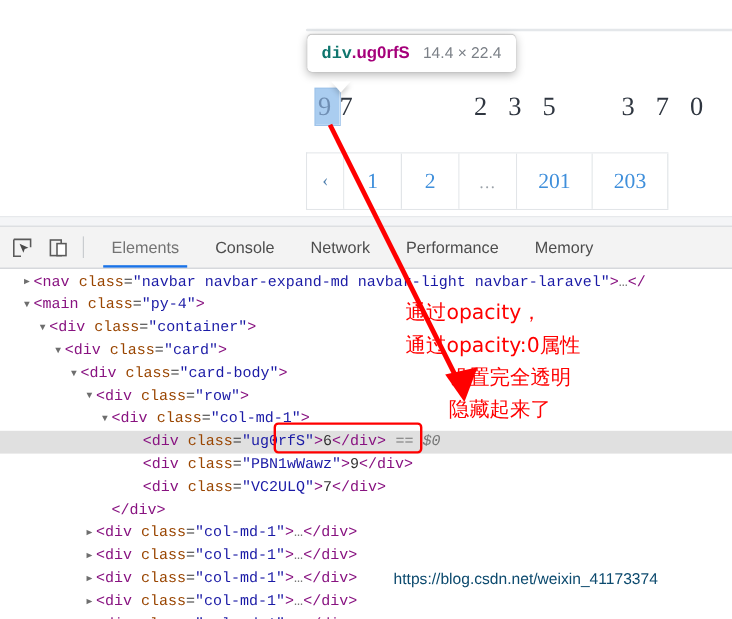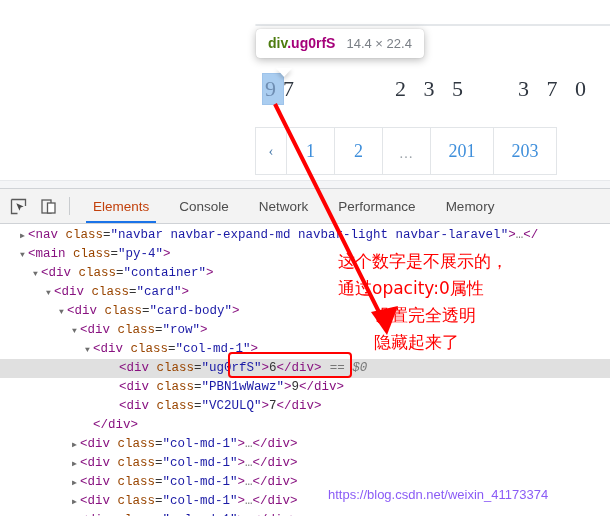--- a/index.html
+++ b/index.html
@@ -64,21 +64,21 @@
     border-radius: 4px;
     box-shadow: 0 2px 8px rgba(0,0,0,0.28), 0 0 1px rgba(0,0,0,0.25);
     padding: 6px 12px 7px 12px;
     display: flex;
     align-items: baseline;
     gap: 11px;
     z-index: 40;
     white-space: nowrap;
   }
   .tip-sel { font-size: 14px; font-weight: bold; }
-  .tip-sel .tag { color: #4d7c0f; }
+  .tip-sel .tag { color: #0f766e; font-family: Liberation Mono, monospace; }
   .tip-sel .cls { color: #a5007a; }
   .tip-dims { font-size: 13px; color: #7a7f86; }
   .tip-arrow {
     position: absolute;
     left: 276px; top: 68px;
     width: 0; height: 0;
     border-left: 8px solid transparent;
     border-right: 8px solid transparent;
     border-top: 9px solid #ffffff;
     filter: drop-shadow(0 3px 2px rgba(0,0,0,0.18));
@@ -144,21 +144,21 @@
     width: 1px; height: 18px; background: #c9cccf; margin: 0 8px 0 6px;
   }
   .dt-tabs { display: flex; align-items: stretch; height: 34px; }
   .dt-tab {
     padding: 0 15px;
     display: flex; align-items: center;
     font-size: 13.5px;
     color: #4d4d4d;
     position: relative;
   }
-  .dt-tab.active { color: #c2410c; }
+  .dt-tab.active { color: #737373; }
   .dt-tab.active::after {
     content: "";
     position: absolute; left: 8px; right: 8px; bottom: 0;
     height: 2px; background: #1a73e8;
   }
 
   
   .dom-tree {
     position: relative;
     font-family: "Liberation Mono", monospace;
@@ -227,24 +227,24 @@
   #arrow-layer {
     position: absolute;
     left: 0; top: 0;
     width: 610px; height: 516px;
     z-index: 35;
     pointer-events: none;
   }
 
   .watermark {
     position: absolute;
-    left: 328px; top: 487px;
+    left: 328px; top: 475px;
     font-family: "Liberation Sans", sans-serif;
     font-size: 13px;
-    color: #8b5cf6;
+    color: #0c4a6e;
     z-index: 5;
     white-space: nowrap;
   }
 </style>
 </head>
 <body>
 
 <div id="page-area">
 
   <div class="card-shell"></div>
@@ -377,21 +377,21 @@
         <span class="code"><span class="pk">&lt;div</span> <span class="attr">class</span>=<span class="val">"col-md-1"</span><span class="pk">&gt;</span><span class="ellip">…</span><span class="pk">&lt;/div&gt;</span></span>
       </div>
       <div class="dom-row">
         <span style="display: inline-block; width: 65px; flex: 0 0 auto;"></span>
         <span class="twisty closed"></span>
         <span class="code"><span class="pk">&lt;div</span> <span class="attr">class</span>=<span class="val">"col-md-1"</span><span class="pk">&gt;</span><span class="ellip">…</span><span class="pk">&lt;/div&gt;</span></span>
       </div>
     </div>
 </div>
 
-<div class="ann-text ann-1">这个数字是不展示的，</div>
+<div class="ann-text ann-1">通过opacity，</div>
 <div class="ann-text ann-2">通过opacity:0属性</div>
 <div class="ann-text ann-3">设置完全透明</div>
 <div class="ann-text ann-4">隐藏起来了</div>
 
 <div class="red-box"></div>
 
 <svg id="arrow-layer">
   <line x1="275" y1="104" x2="382" y2="318" stroke="#ff0000" stroke-width="4"></line>
   <polygon points="387,335 371,312 398,306" fill="#ff0000"></polygon>
 </svg>

